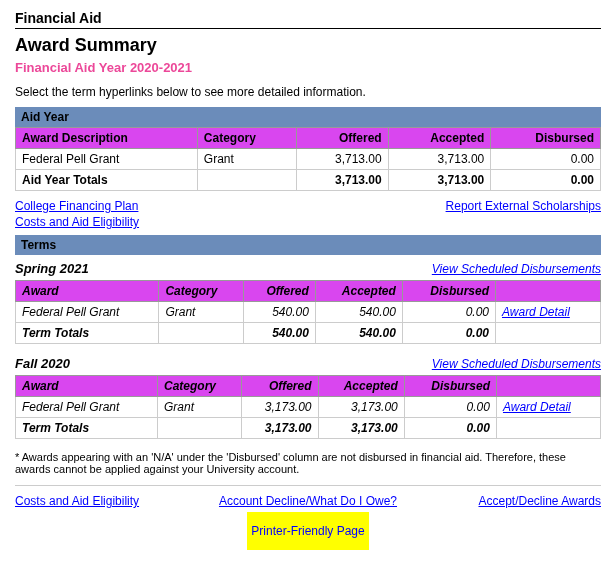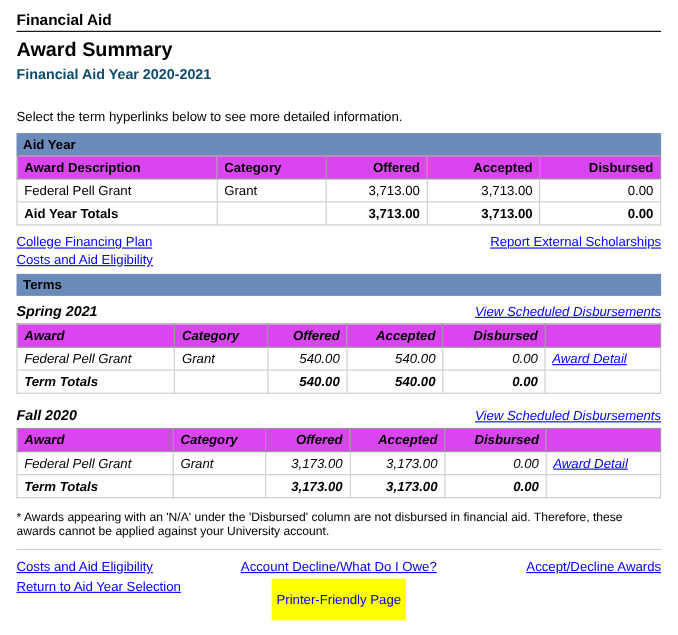--- a/index.html
+++ b/index.html
@@ -19,22 +19,22 @@
       margin-bottom: 6px;
     }
     .award-summary-title {
       font-size: 18px;
       font-weight: bold;
       margin-bottom: 4px;
     }
     .aid-year-label {
       font-size: 13px;
       font-weight: bold;
-      color: #0c4a6e;
-      margin-bottom: 24px;
+      color: #ec4899;
+      margin-bottom: 10px;
     }
     .instruction-text {
       font-size: 12px;
       margin-bottom: 8px;
     }
     .section-header {
       background-color: #6b8cba;
       color: #000;
       font-weight: bold;
       padding: 3px 6px;
@@ -254,21 +254,20 @@
     </table>
   </div>
 
 </div>
 
 <p class="note-text">* Awards appearing with an 'N/A' under the 'Disbursed' column are not disbursed in financial aid. Therefore, these awards cannot be applied against your University account.</p>
 
 <div class="bottom-nav">
   <div>
     <div><a class="link" href="#">Costs and Aid Eligibility</a></div>
-    <div style="margin-top:4px"><a class="link" href="#">Return to Aid Year Selection</a></div>
   </div>
   <div style="text-align:center;">
     <div><a class="link" href="#">Account Decline/What Do I Owe?</a></div>
     <div style="margin-top:4px"><a class="link" href="#"><span class="printer-friendly">Printer-Friendly Page</span></a></div>
   </div>
   <div style="text-align:right;">
     <div><a class="link" href="#">Accept/Decline Awards</a></div>
   </div>
 </div>
 

